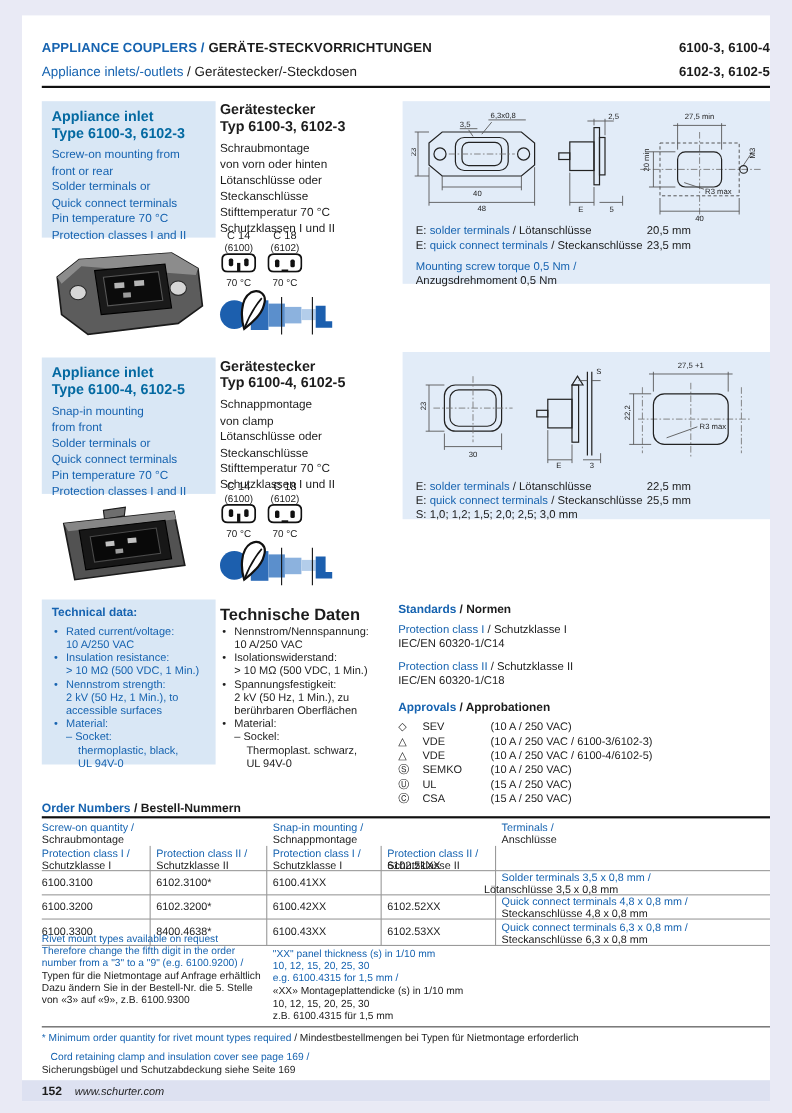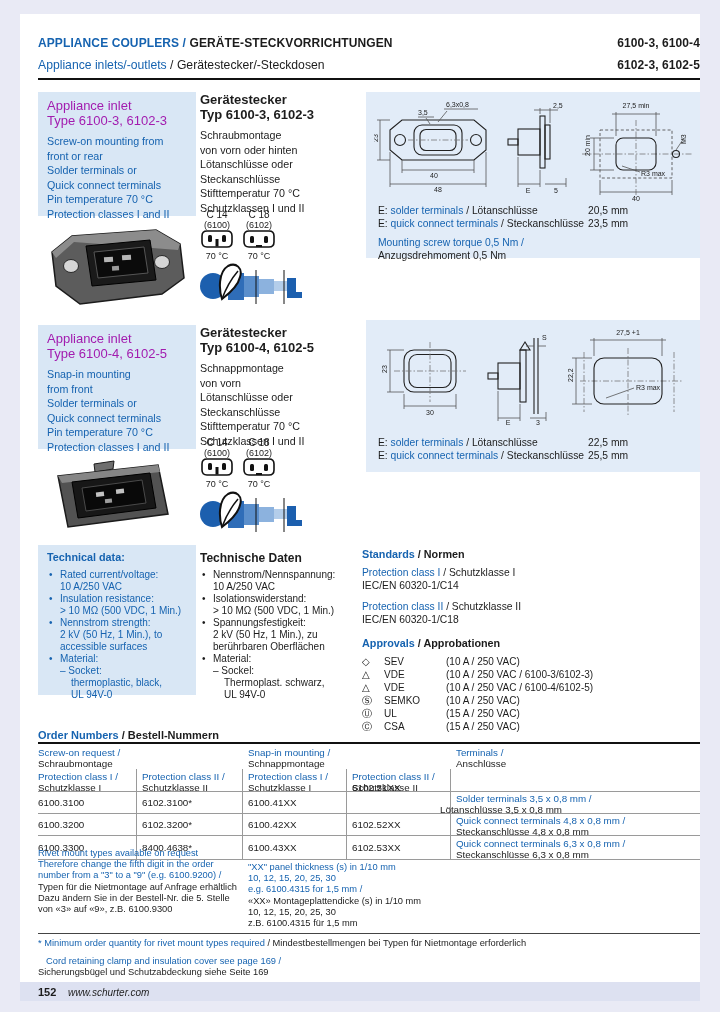--- a/index.html
+++ b/index.html
@@ -14,21 +14,21 @@
   .b{font-weight:bold}
   .it{font-style:italic}
   .page{left:20px;top:14px;width:680px;height:987px;background:#ffffff}
   .box{background:#d9e7f5}
   .panel{background:#e2ecf8}
   .h1{font-size:12px;font-weight:bold;letter-spacing:.1px}
   .h2{font-size:12.2px}
   .rule{background:#111;height:2px}
   .thinrule{background:#444;height:1px}
   .sideblock{padding:6px 9px 0 9px}
-  .bt1{font-size:13px;font-weight:normal;line-height:15px;color:#a21caf}
+  .bt1{font-size:13px;font-weight:bold;line-height:15px;color:#0369a1}
   .bt1k{font-size:13px;font-weight:bold;line-height:15px;color:#1c1c1c}
   .blines{margin-top:6px;font-size:10.7px;line-height:14.6px;color:#1663b0}
   .klines{margin-top:6px;font-size:10.7px;line-height:14.6px;color:#1c1c1c}
   .tech{font-size:10px;line-height:12px}
   .tech .ln{padding-left:13px;position:relative}
   .tech .bl:before{content:"\2022";position:absolute;left:2px}
   .tech .c2{padding-left:24px}
   .conn{width:38px;text-align:center;font-size:10px;line-height:10px}
   .conn .code{font-size:10px}
   .conn .ser{font-size:9px}
@@ -243,21 +243,21 @@
   <rect x="58" y="40" width="8" height="4.5" fill="#c2c2c2" transform="rotate(-6 62 42)"></rect>
   <rect x="78" y="37" width="8" height="4.5" fill="#c2c2c2" transform="rotate(-6 82 39)"></rect>
   <rect x="67" y="47" width="7" height="4" fill="#9d9d9d" transform="rotate(-6 70 49)"></rect>
 </svg>
 
 <div class="abs" style="left:200px;top:325px">
   <div class="bt1k">Gerätestecker</div>
   <div class="bt1k">Typ 6100-4, 6102-5</div>
   <div class="klines">
     <div>Schnappmontage</div>
-    <div>von vorn</div>
+    <div>von clamp</div>
     <div>Lötanschlüsse oder</div>
     <div>Steckanschlüsse</div>
     <div>Stifttemperatur 70 °C</div>
     <div>Schutzklassen I und II</div>
   </div>
 </div>
 
 <div class="abs conn" style="left:198px;top:438px">
   <div class="code">C 14</div>
   <div class="ser">(6100)</div>
@@ -350,20 +350,23 @@
 
 <div class="abs note" style="left:378px;top:436px;width:300px">
   <div>
     <span>E:</span>
     <span class="blue">solder terminals</span><span> / Lötanschlüsse</span>
   </div>
   <div>
     <span>E:</span>
     <span class="blue">quick connect terminals</span><span> / Steckanschlüsse</span>
   </div>
+  <div>
+    <span>S:</span><span> 1,0; 1,2; 1,5; 2,0; 2,5; 3,0 mm</span>
+  </div>
 </div>
 <div class="abs note" style="left:588px;top:436px">22,5 mm</div>
 <div class="abs note" style="left:588px;top:449px">25,5 mm</div>
 
 <div class="abs box" style="left:38px;top:545px;width:158px;height:150px;padding:0">
   <div class="abs b blue" style="left:9px;top:6px;font-size:10.8px">Technical data:</div>
   <div class="abs tech blue" style="left:9px;top:24px;width:146px">
     <div class="ln bl">Rated current/voltage:</div>
     <div class="ln">10 A/250 VAC</div>
     <div class="ln bl">Insulation resistance:</div>
@@ -372,21 +375,21 @@
     <div class="ln">2 kV (50 Hz, 1 Min.), to</div>
     <div class="ln">accessible surfaces</div>
     <div class="ln bl">Material:</div>
     <div class="ln">–  Socket:</div>
     <div class="ln c2">thermoplastic, black,</div>
     <div class="ln c2">UL 94V-0</div>
   </div>
 </div>
 
 <div class="abs" style="left:200px;top:545px;width:160px">
-  <div class="abs b" style="left:0;top:6px;font-size:12px">Technische Daten</div>
+  <div class="abs b" style="left:0;top:6px;font-size:15px">Technische Daten</div>
   <div class="abs tech" style="left:0;top:24px;width:160px">
     <div class="ln bl">Nennstrom/Nennspannung:</div>
     <div class="ln">10 A/250 VAC</div>
     <div class="ln bl">Isolationswiderstand:</div>
     <div class="ln">&gt; 10 MΩ (500 VDC, 1 Min.)</div>
     <div class="ln bl">Spannungsfestigkeit:</div>
     <div class="ln">2 kV (50 Hz, 1 Min.), zu</div>
     <div class="ln">berührbaren Oberflächen</div>
     <div class="ln bl">Material:</div>
     <div class="ln">–  Sockel:</div>
@@ -441,21 +444,21 @@
   <span class="abs" style="left:84px">(15 A / 250 VAC)</span>
 </div>
 
 <div class="abs b" style="left:38px;top:729px;font-size:11px">
   <span class="blue">Order Numbers</span><span> / Bestell-Nummern</span>
 </div>
 <div class="abs thinrule" style="left:38px;top:742px;width:662px;background:#111;height:1.5px"></div>
 
 <div class="abs" style="left:38px;top:747px;width:662px;height:132px">
 
-  <div class="abs otb" style="left:0;top:0">Screw-on request /</div>
+  <div class="abs otb" style="left:0;top:0">Screw-on quantity /</div>
   <div class="abs ot" style="left:0;top:11px">Schraubmontage</div>
   <div class="abs otb" style="left:210px;top:0">Snap-in mounting /</div>
   <div class="abs ot" style="left:210px;top:11px">Schnappmontage</div>
   <div class="abs otb" style="left:418px;top:0">Terminals /</div>
   <div class="abs ot" style="left:418px;top:11px">Anschlüsse</div>
 
   <div class="abs otb" style="left:0;top:24px">Protection class I /</div>
   <div class="abs ot" style="left:0;top:35px">Schutzklasse I</div>
   <div class="abs otb" style="left:104px;top:24px">Protection class II /</div>
   <div class="abs ot" style="left:104px;top:35px">Schutzklasse II</div>

